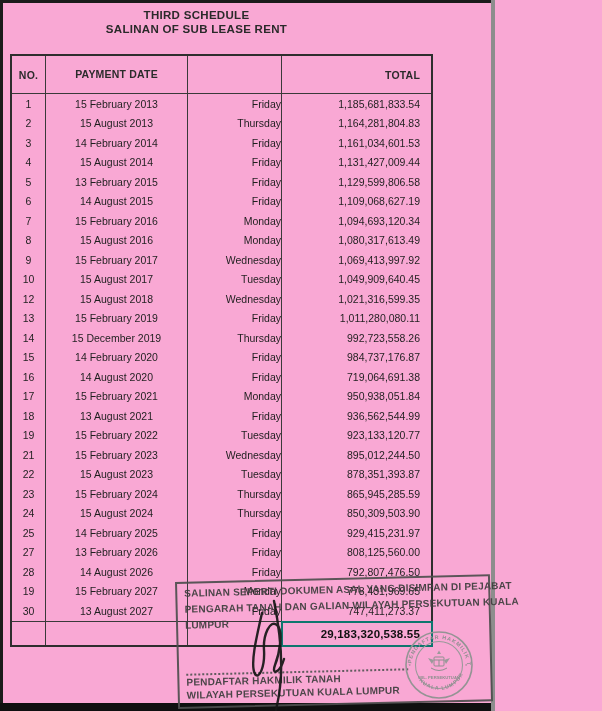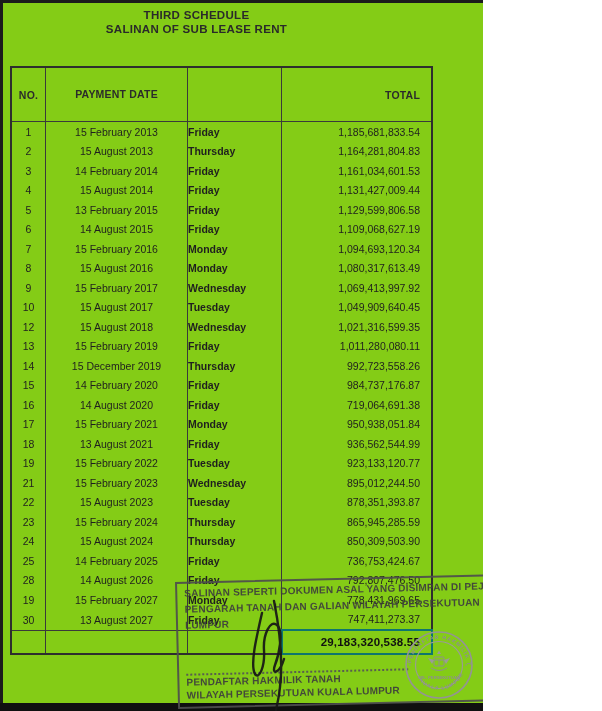--- a/index.html
+++ b/index.html
@@ -1,51 +1,51 @@
 <!DOCTYPE html>
 <html><head>
 <meta charset="utf-8">
 <style>
   html,body{margin:0;padding:0;background:#fff;}
   .canvas{
-    position:relative;width:483px;height:711px;overflow:hidden;
-    background:#84cc16;font-family:"Liberation Sans",sans-serif;
+    position:relative;width:602px;height:711px;overflow:hidden;
+    background:#f9a8d4;font-family:"Liberation Sans",sans-serif;
     -webkit-font-smoothing:antialiased;
   }
   
   .b-top{position:absolute;left:0;top:0;width:494px;height:3px;background:#1b1b1b;}
   .b-left{position:absolute;left:0;top:0;width:3px;height:711px;background:#1b1b1b;}
   .b-right{position:absolute;left:491px;top:0;width:4px;height:711px;background:#8d8d8d;}
   .b-bottom{position:absolute;left:0;top:703px;width:491px;height:8px;background:#101010;}
 
   .title,.subtitle{
     position:absolute;left:10px;width:373px;text-align:center;
     font-weight:bold;font-size:11.5px;letter-spacing:.3px;color:#2a2a2a;
   }
   .title{top:9px;}
   .subtitle{top:23px;}
 
   table.schedule{
-    position:absolute;left:10px;top:66px;width:373px;
+    position:absolute;left:10px;top:54px;width:373px;
     border-collapse:collapse;table-layout:fixed;
     border:2px solid #2e2e2e;
   }
   table.schedule th, table.schedule td{
     border-left:1px solid #3a3a3a;border-right:1px solid #3a3a3a;
     padding:0;overflow:hidden;white-space:nowrap;
   }
   thead th{
     height:37px;font-size:10.5px;font-weight:bold;color:#2b2b2b;
     border-bottom:1.5px solid #3a3a3a;text-align:center;letter-spacing:.2px;
   }
-  thead th.c-date{white-space:normal;line-height:13px;padding:8px 16px;margin-top:28px;}
+  thead th.c-date{white-space:normal;line-height:13px;padding:0 16px;margin-top:28px;}
   tbody td{height:19.5px;font-size:10.5px;color:#1f1f1f;}
   .c-no{width:33px;text-align:center;}
   .c-date{width:109px;text-align:center;}
-  .c-day{width:93px;text-align:left;font-weight:bold;}
+  .c-day{width:93px;text-align:right;}
   .c-total{width:138px;text-align:right;padding-right:11px !important;}
   tfoot td{height:22px;border-top:1.5px solid #3a3a3a;}
   tfoot td.c-total{
     font-weight:bold;font-size:11.5px;color:#111;
     border:2px solid #0f766e;letter-spacing:.2px;
   }
 
   
   .stamp{
     position:absolute;left:175px;top:582px;width:311px;height:123px;
@@ -215,21 +215,27 @@
         <tr>
           <td class="c-no">24</td>
           <td class="c-date">15 August 2024</td>
           <td class="c-day">Thursday</td>
           <td class="c-total">850,309,503.90</td>
         </tr>
         <tr>
           <td class="c-no">25</td>
           <td class="c-date">14 February 2025</td>
           <td class="c-day">Friday</td>
-          <td class="c-total">736,753,424.67</td>
+          <td class="c-total">929,415,231.97</td>
+        </tr>
+        <tr>
+          <td class="c-no">27</td>
+          <td class="c-date">13 February 2026</td>
+          <td class="c-day">Friday</td>
+          <td class="c-total">808,125,560.00</td>
         </tr>
         <tr>
           <td class="c-no">28</td>
           <td class="c-date">14 August 2026</td>
           <td class="c-day">Friday</td>
           <td class="c-total">792,807,476.50</td>
         </tr>
         <tr>
           <td class="c-no">19</td>
           <td class="c-date">15 February 2027</td>

